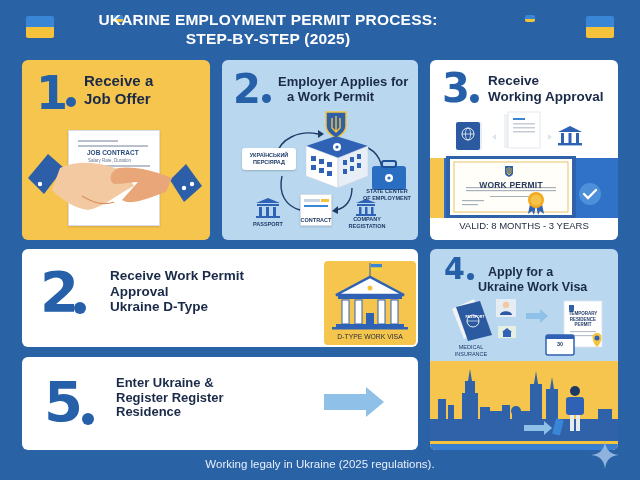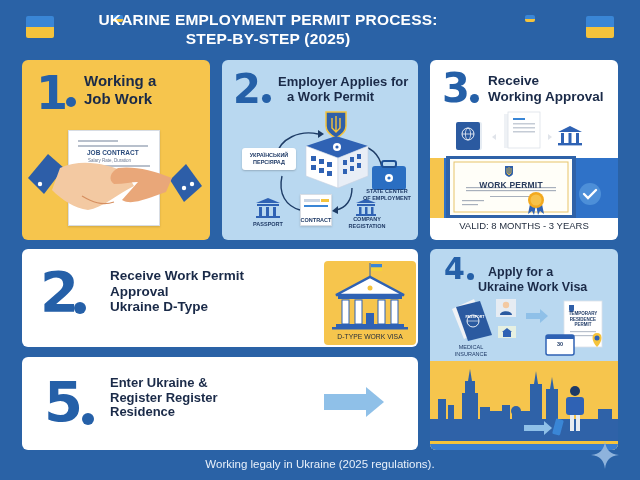--- a/index.html
+++ b/index.html
@@ -54,22 +54,22 @@
   <div class="title">
     <div>UKARINE EMPLOYMENT PERMIT PROCESS:</div>
     <div>STEP-BY-STEP (2025)</div>
   </div>
 </div>
 
 <div class="card c1">
   <div class="num" style="left:14px;top:6px;font-size:46px;">1</div>
   <div class="num-dot" style="left:44px;top:37px;width:10px;height:10px;"></div>
   <div class="heading" style="left:62px;top:12px;font-size:15px;line-height:18px;">
-    <div>Working a</div>
-    <div>Job Work</div>
+    <div>Receive a</div>
+    <div>Job Offer</div>
   </div>
 
   <div class="doc" style="left:46px;top:70px;width:92px;height:96px;">
     <div class="line" style="left:9px;top:9px;width:40px;"></div>
     <div class="line" style="left:9px;top:14px;width:70px;"></div>
     <div style="position:absolute;left:18px;top:18px;font-size:6.5px;font-weight:700;color:#2a4b7c;">JOB CONTRACT</div>
     <div style="position:absolute;left:19px;top:27px;font-size:4.5px;color:#6a7790;">Salary Rate, Duration</div>
     <div class="line" style="left:9px;top:34px;width:72px;"></div>
     <div class="line" style="left:9px;top:40px;width:72px;"></div>
   </div>
@@ -317,21 +317,21 @@
   </div>
   <div class="tiny" style="left:116px;top:92px;width:28px;font-size:5.5px;">
     <div>30</div>
   </div>
   <div class="tiny" style="left:30px;top:65px;width:30px;font-size:3.5px;color:#fff;">PASSPORT</div>
 </div>
 
 <div class="card c5">
   <div class="num" style="left:22px;top:12px;font-size:56px;">5</div>
   <div class="num-dot" style="left:60px;top:56px;width:12px;height:12px;"></div>
-  <div class="heading" style="left:88px;top:19px;font-size:13px;line-height:14.5px;">
+  <div class="heading" style="left:94px;top:19px;font-size:13px;line-height:14.5px;">
     <div>Enter Ukraine &amp;</div>
     <div>Register Register</div>
     <div>Residence</div>
   </div>
   <svg width="396" height="93" style="left:0;top:0;">
     <rect x="302" y="37" width="42" height="16" fill="#8fc0e8"></rect>
     <polygon points="344,30 362,45 344,60" fill="#8fc0e8"></polygon>
   </svg>
 </div>
 

